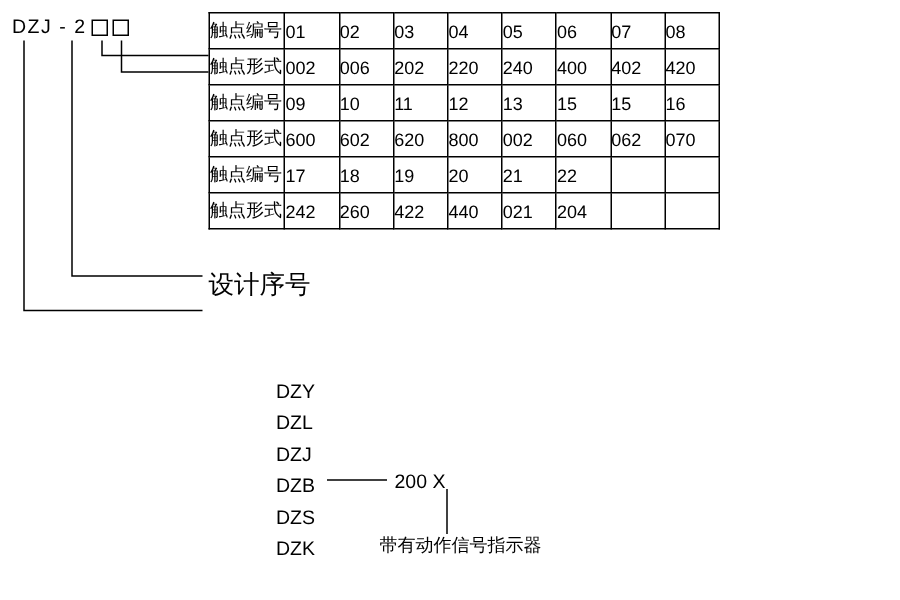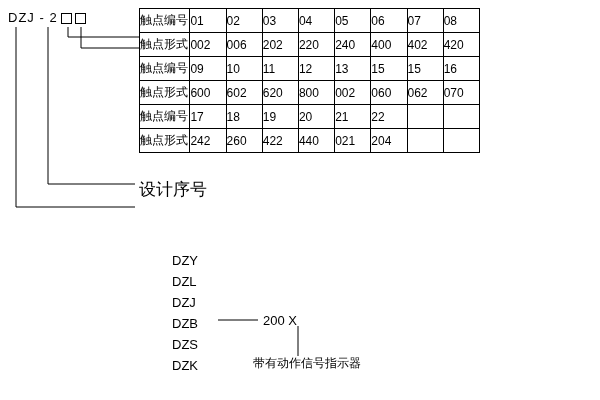--- a/index.html
+++ b/index.html
@@ -88,21 +88,21 @@
     top: 178px;
   }
   .label-relay {
     left: 139px;
     top: 201px;
   }
 
   
   .series-list {
     position: absolute;
-    left: 172px;
+    left: 184px;
     top: 250px;
     font-size: 13px;
     line-height: 21px;
   }
   .series-list div {
     height: 21px;
   }
   .series-200 {
     position: absolute;
     left: 263px;

